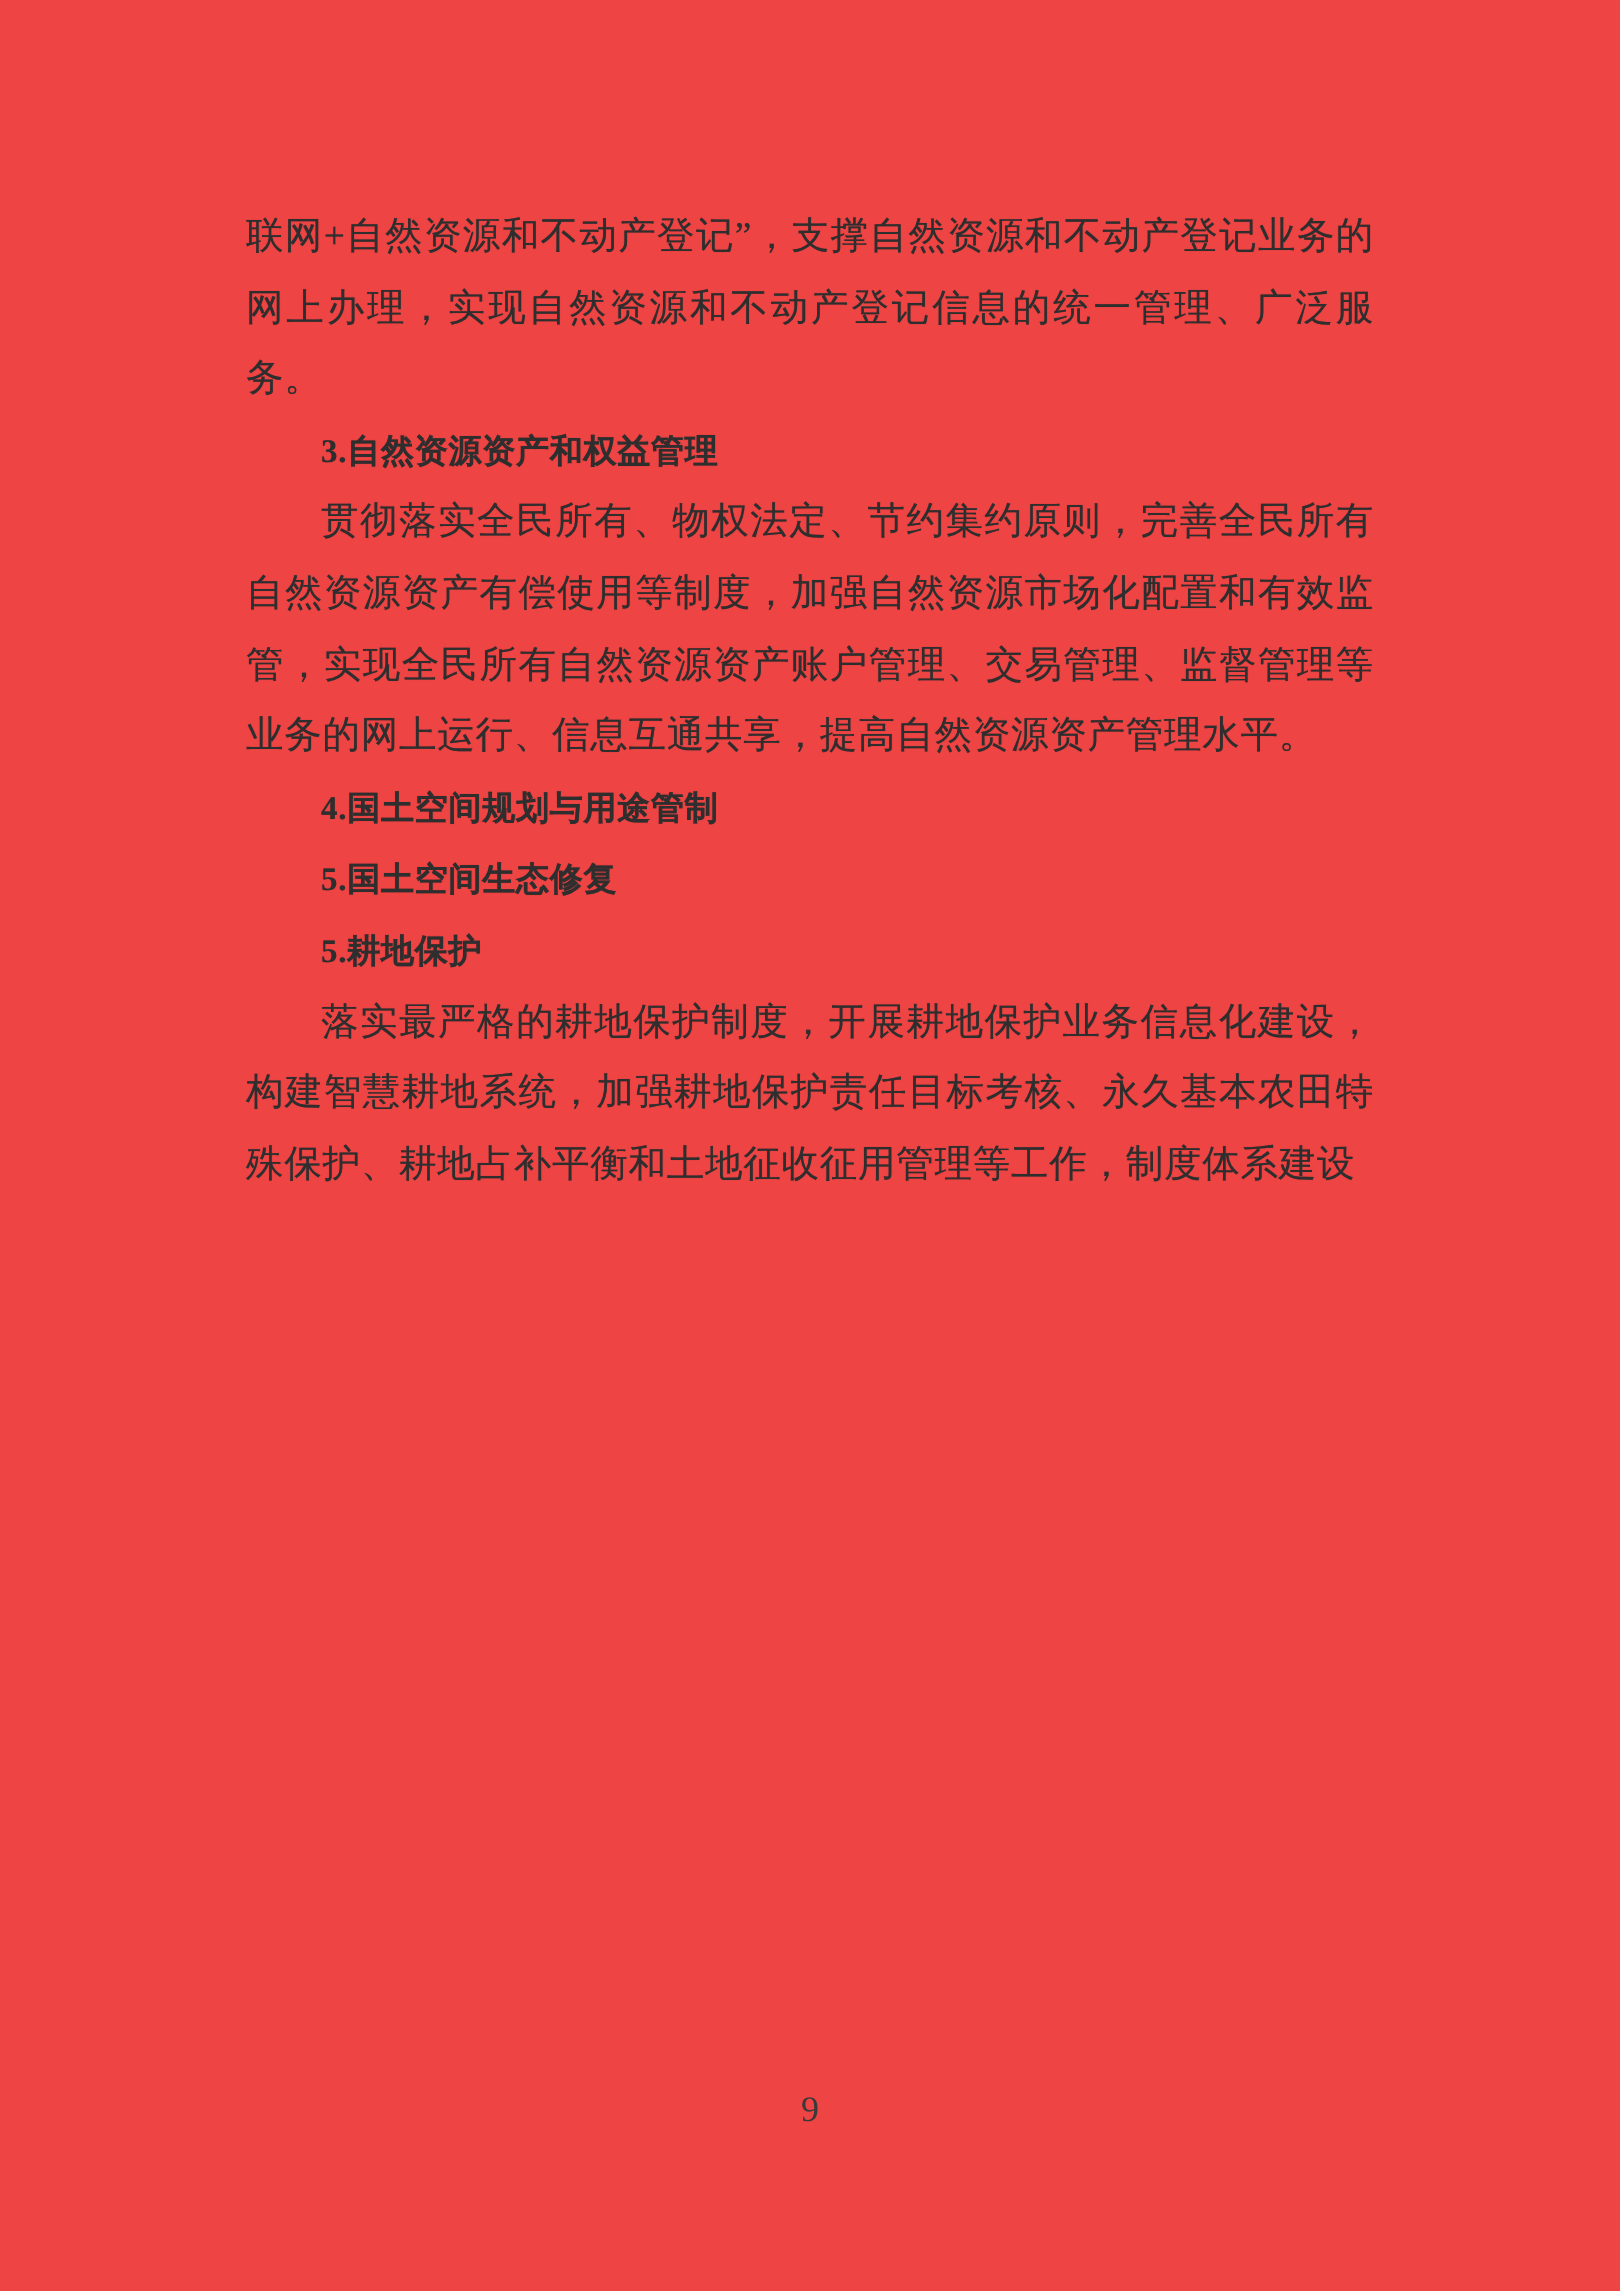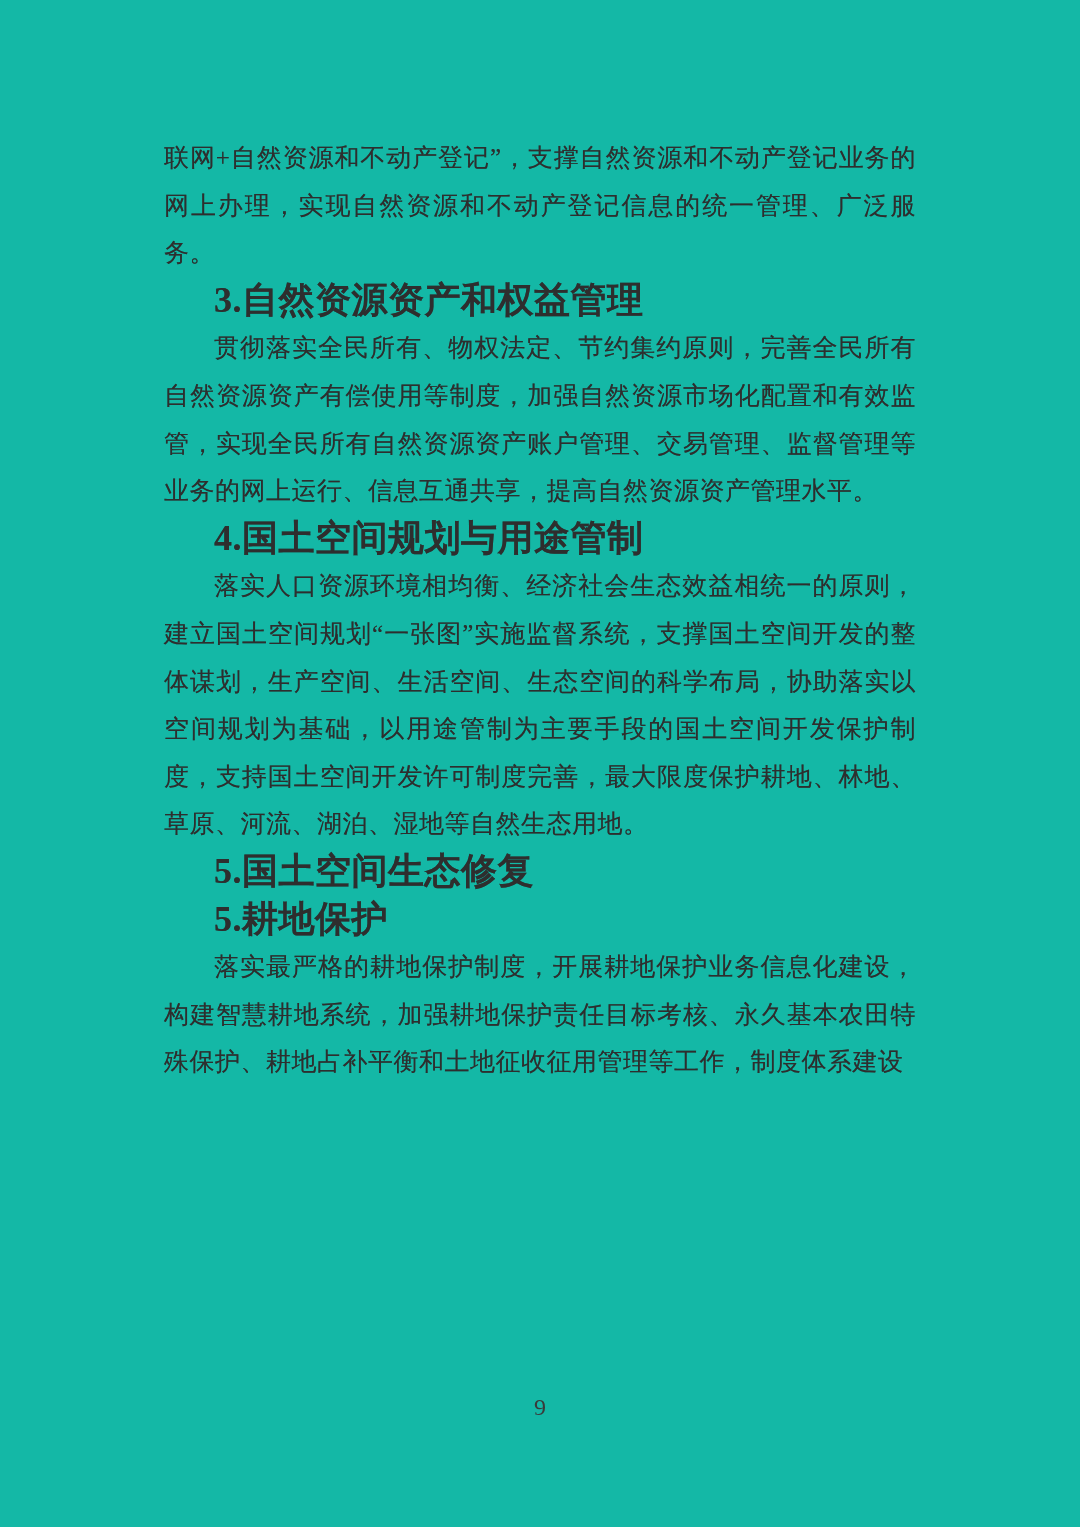--- a/index.html
+++ b/index.html
@@ -4,21 +4,21 @@
 <style>
   html, body {
     margin: 0;
     padding: 0;
     background: #ffffff;
   }
   .page {
     position: relative;
     width: 1080px;
     height: 1527px;
-    background: #14b8a6;
+    background: #ef4444;
     font-family: "Liberation Serif", "DejaVu Serif", serif;
     color: #2e2e2e;
     overflow: hidden;
   }
   .content {
     position: absolute;
     left: 164px;
     top: 134px;
     width: 752px;
   }
@@ -31,21 +31,21 @@
     text-indent: 50px;
     letter-spacing: 0.5px;
     text-shadow: 0 0 0.5px rgba(40,40,40,0.55);
   }
   p.no-indent {
     text-indent: 0;
   }
   h3.heading {
     margin: 0;
     padding-left: 50px;
-    font-size: 36px;
+    font-size: 22px;
     line-height: 47.6px;
     font-weight: bold;
     letter-spacing: 0.5px;
     text-shadow: 0 0 0.5px rgba(40,40,40,0.6);
   }
   .page-number {
     position: absolute;
     top: 1392px;
     left: 0;
     width: 100%;
@@ -60,21 +60,20 @@
 
 <div class="page">
   <div class="content">
 
     <p class="body-para no-indent">联网+自然资源和不动产登记”，支撑自然资源和不动产登记业务的网上办理，实现自然资源和不动产登记信息的统一管理、广泛服务。</p>
 
     <h3 class="heading">3.自然资源资产和权益管理</h3>
     <p class="body-para">贯彻落实全民所有、物权法定、节约集约原则，完善全民所有自然资源资产有偿使用等制度，加强自然资源市场化配置和有效监管，实现全民所有自然资源资产账户管理、交易管理、监督管理等业务的网上运行、信息互通共享，提高自然资源资产管理水平。</p>
 
     <h3 class="heading">4.国土空间规划与用途管制</h3>
-    <p class="body-para">落实人口资源环境相均衡、经济社会生态效益相统一的原则，建立国土空间规划“一张图”实施监督系统，支撑国土空间开发的整体谋划，生产空间、生活空间、生态空间的科学布局，协助落实以空间规划为基础，以用途管制为主要手段的国土空间开发保护制度，支持国土空间开发许可制度完善，最大限度保护耕地、林地、草原、河流、湖泊、湿地等自然生态用地。</p>
 
     <h3 class="heading">5.国土空间生态修复</h3>
 
     <h3 class="heading">5.耕地保护</h3>
     <p class="body-para">落实最严格的耕地保护制度，开展耕地保护业务信息化建设，构建智慧耕地系统，加强耕地保护责任目标考核、永久基本农田特殊保护、耕地占补平衡和土地征收征用管理等工作，制度体系建设</p>
 
   </div>
 
   <div class="page-number">9</div>
 </div>

